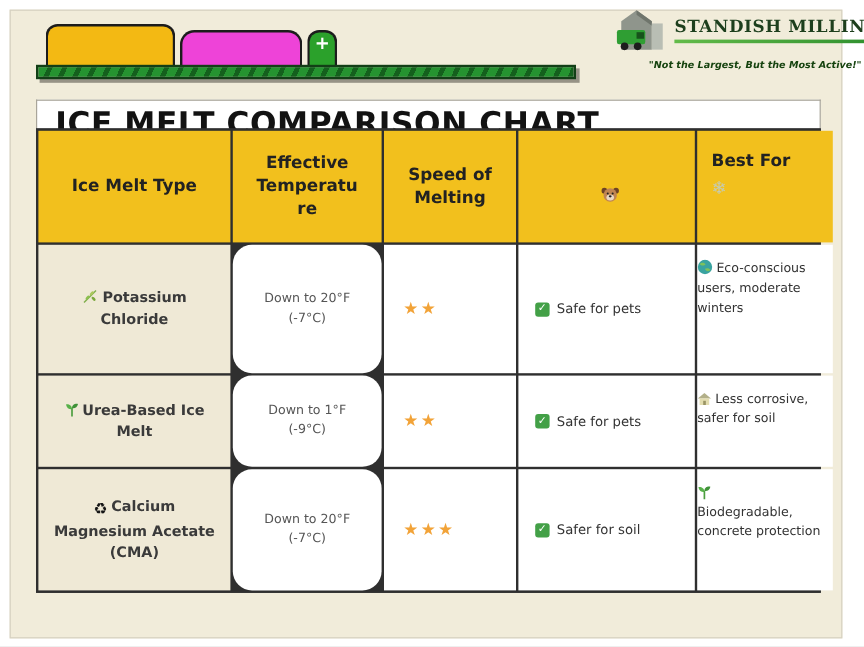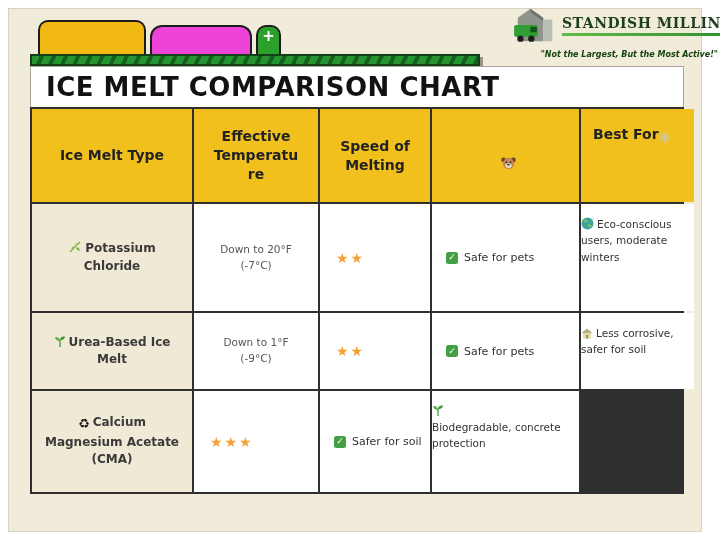--- a/index.html
+++ b/index.html
@@ -21,41 +21,41 @@
   
   .logo{position:absolute;left:512px;top:5px;width:206px;height:54px;z-index:3;}
   .logo-row{display:flex;align-items:flex-start;}
   .logo-icon{flex:0 0 auto;margin-right:4px;}
   .logo-textcol{flex:1;padding-top:10px;}
   .logo-name{font-family:"DejaVu Serif",serif;font-weight:bold;font-size:14px;letter-spacing:.5px;color:#1d3f1d;white-space:nowrap;}
   .logo-underline{height:3px;margin-top:2px;background:linear-gradient(90deg,#63bb49,#2e8f2e);}
   .logo-tagline{position:absolute;right:0;bottom:0;width:100%;text-align:right;font-size:8px;font-weight:bold;font-style:italic;color:#16430f;white-space:nowrap;}
 
   
-  .titlebox{position:absolute;left:30px;top:66px;width:654px;height:41px;background:#ffffff;box-sizing:border-box;
+  .titlebox{position:absolute;left:30px;top:83px;width:654px;height:41px;background:#ffffff;box-sizing:border-box;
     border:1px solid #a9a59a;border-bottom:none;display:flex;align-items:center;z-index:2;}
   .titlebox h1{margin:0 0 0 15px;font-size:26px;font-weight:800;letter-spacing:.5px;color:#121212;}
 
   
   .table{position:absolute;left:30px;top:107px;width:654px;z-index:2;box-sizing:border-box;
     display:grid;grid-template-columns:160px 124px 110px 147px 113px;grid-template-rows:93px 107px 76px 101px;
     border:2px solid #2f2f2f;background:#2f2f2f;grid-gap:2px;}
   .cell{background:#ffffff;display:flex;box-sizing:border-box;}
   .th{background:#f2c01d;align-items:center;justify-content:center;text-align:center;
     font-weight:bold;font-size:14px;color:#222;line-height:1.35;}
   .th span{white-space:pre-line;}
-  .th-best{align-items:flex-start;justify-content:flex-start;padding:16px 0 0 12px;text-align:left;}
+  .th-best{flex-direction:column;align-items:flex-start;justify-content:flex-start;padding:16px 0 0 12px;text-align:left;}
   .th-pet .dogicon{margin-left:6px;}
   .snow{font-size:15px;color:#c5cbb4;margin-top:3px;}
   .c-type{background:#efe9d6;align-items:center;justify-content:center;text-align:center;
     font-size:12px;color:#3a3a3a;padding:6px 12px;line-height:1.45;}
   .c-type .t{display:inline;font-weight:bold;}
   .c-type svg,.c-type .recycle{vertical-align:-2px;margin-right:3px;}
   .recycle{font-size:13px;color:#151515;}
-  .c-temp{align-items:center;justify-content:center;text-align:center;font-size:10.5px;color:#555;padding:4px 10px;line-height:1.5;}
+  .c-temp{align-items:center;justify-content:center;text-align:center;font-size:10.5px;color:#555;padding:4px 10px;line-height:1.5;border-radius:16px;}
   .c-temp span{white-space:pre-line;}
   .c-speed{align-items:center;padding-left:16px;}
   .stars{color:#f2a338;font-size:14px;letter-spacing:2px;}
   .c-pet{align-items:center;padding-left:14px;font-size:11px;color:#333;}
   .check{display:inline-flex;width:12px;height:12px;background:#43a047;border-radius:2.5px;
     align-items:center;justify-content:center;margin-right:6px;flex:0 0 auto;}
   .check i{font-style:normal;color:#fff;font-size:9px;font-weight:bold;line-height:1;}
   .c-best{flex-direction:column;align-items:flex-start;padding:12px 10px 0 0;font-size:10.5px;color:#333;line-height:1.55;text-align:left;}
   .c-best .inline-icon{vertical-align:-2px;margin-right:3px;}
 </style>
@@ -190,20 +190,24 @@
           <rect x="5" y="7" width="2.2" height="3.5" fill="#9a9465"></rect>
         </svg><span>Less corrosive, safer for soil</span>
       </div>
     </div>
 
     <div class="cell c-type">
       <div class="t">
         <span class="recycle">♻</span><span>Calcium Magnesium Acetate (CMA)</span>
       </div>
     </div>
+    <div class="cell c-temp">
+      <span>Down to 20°F
+(-7°C)</span>
+    </div>
     <div class="cell c-speed">
       <span class="stars">★★★</span>
     </div>
     <div class="cell c-pet">
       <span class="check">
           <i>✓</i>
         </span>
       <span>Safer for soil</span>
     </div>
     <div class="cell c-best">

